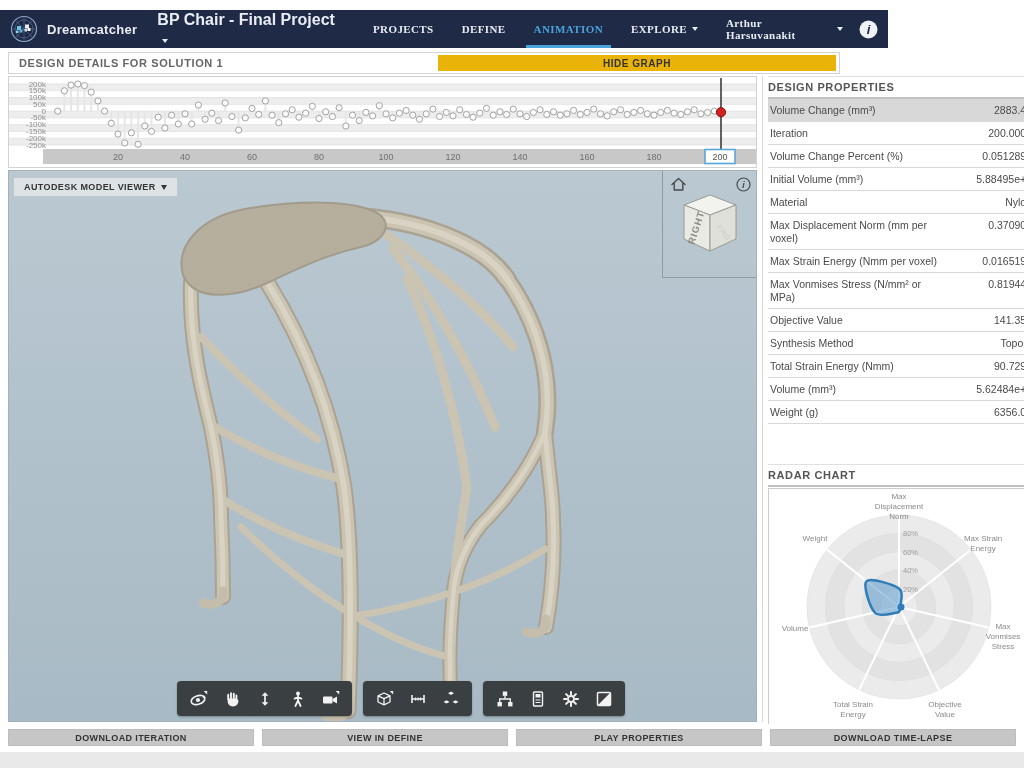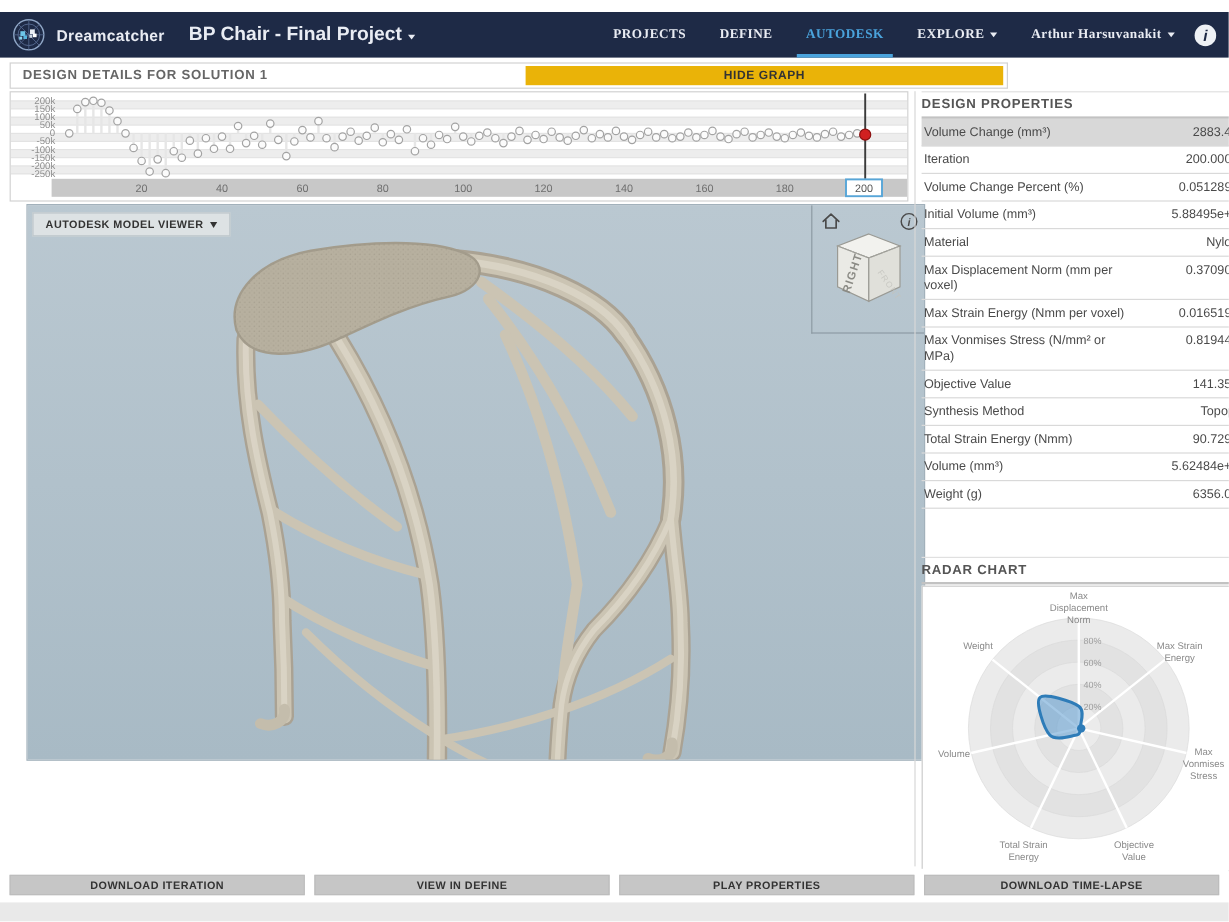--- a/index.html
+++ b/index.html
@@ -1,19 +1,19 @@
 <!DOCTYPE html>
 <html><head>
 <meta charset="utf-8">
 <style>
   html,body{margin:0;padding:0;}
   body{width:1024px;height:768px;overflow:hidden;position:relative;background:#ffffff;
        font-family:"Liberation Sans",sans-serif;-webkit-font-smoothing:antialiased;}
   
-  .navbar{position:absolute;left:0;top:10px;width:1024px;height:38px;background:#1e2a46;
+  .navbar{position:absolute;left:0;top:10px;width:888px;height:38px;background:#1e2a46;
           display:flex;align-items:center;padding:0 10px;box-sizing:border-box;color:#e9ecf3;}
   .brand{font-size:13px;font-weight:bold;margin-left:9px;letter-spacing:.3px;}
   .project{font-size:16px;font-weight:bold;margin-left:20px;cursor:pointer;}
   .nav-right{margin-left:auto;display:flex;align-items:center;height:100%;}
   .nav-item{font-size:11px;font-weight:bold;letter-spacing:.4px;margin-left:28px;height:100%;
             display:flex;align-items:center;position:relative;cursor:pointer;font-family:Liberation Serif, serif;}
   .nav-item.active{color:#4aa3dc;}
   .nav-item.active::after{content:"";position:absolute;left:-8px;right:-8px;bottom:0;height:3px;background:#4aa3dc;}
   .caret{display:inline-block;width:0;height:0;border-left:3.5px solid transparent;
          border-right:3.5px solid transparent;border-top:4.5px solid currentColor;margin-left:5px;}
@@ -23,21 +23,21 @@
               box-sizing:border-box;background:#fff;}
   .detail-title{position:absolute;left:10px;top:0;line-height:20px;font-size:11px;font-weight:bold;
                 color:#666;letter-spacing:.6px;}
   .hide-graph{position:absolute;left:429px;top:2px;right:3px;bottom:2px;background:#eab308;
               font-size:10px;font-weight:bold;color:#333;letter-spacing:.5px;display:flex;
               align-items:center;justify-content:center;cursor:pointer;}
   
   .graph-panel{position:absolute;left:8px;top:76px;width:749px;height:92px;background:#fff;
                border:1px solid #d2d2d2;box-sizing:border-box;}
   
-  .viewport{position:absolute;left:22px;top:170px;width:749px;height:464px;box-sizing:border-box;
+  .viewport{position:absolute;left:8px;top:170px;width:749px;height:552px;box-sizing:border-box;
             border:1px solid #a2b1bb;background:linear-gradient(#bac8d1,#a8bac5);overflow:hidden;}
   .viewer-chip{position:absolute;left:4px;top:6px;background:#dde2e4;border:1px solid #bec7cb;
                padding:4px 10px;font-size:9px;font-weight:bold;color:#333;letter-spacing:.4px;
                display:flex;align-items:center;cursor:pointer;}
   .viewer-chip .caret{border-top-width:5px;color:#333;}
   .cube-frame{position:absolute;left:653px;top:0;width:94px;height:106px;
               border-left:1px solid #8d9ba4;border-bottom:1px solid #8d9ba4;}
   .home-btn{position:absolute;left:7px;top:6px;cursor:pointer;}
   .cube-info-btn{position:absolute;right:6px;top:6px;cursor:pointer;}
   .toolbar{position:absolute;left:168px;top:510px;display:flex;gap:11px;}
@@ -82,21 +82,21 @@
       <rect x="14.5" y="14" width="2.5" height="2.5" fill="#cfd9e6"></rect>
     </svg>
   </span>
   <span class="brand">Dreamcatcher</span>
   <span class="project">
     <span>BP Chair - Final Project</span><span class="caret"></span>
   </span>
   <div class="nav-right">
     <span class="nav-item">PROJECTS</span>
     <span class="nav-item">DEFINE</span>
-    <span class="nav-item active">AUTODESK</span>
+    <span class="nav-item active">ANIMATION</span>
     <span class="nav-item">
       <span>EXPLORE</span>
         <span class="caret"></span>
     </span>
     <span class="nav-item">
       <span>Arthur Harsuvanakit</span>
         <span class="caret"></span>
     </span>
     <span class="info-nav">
       <svg width="19" height="19" viewBox="0 0 19 19">

